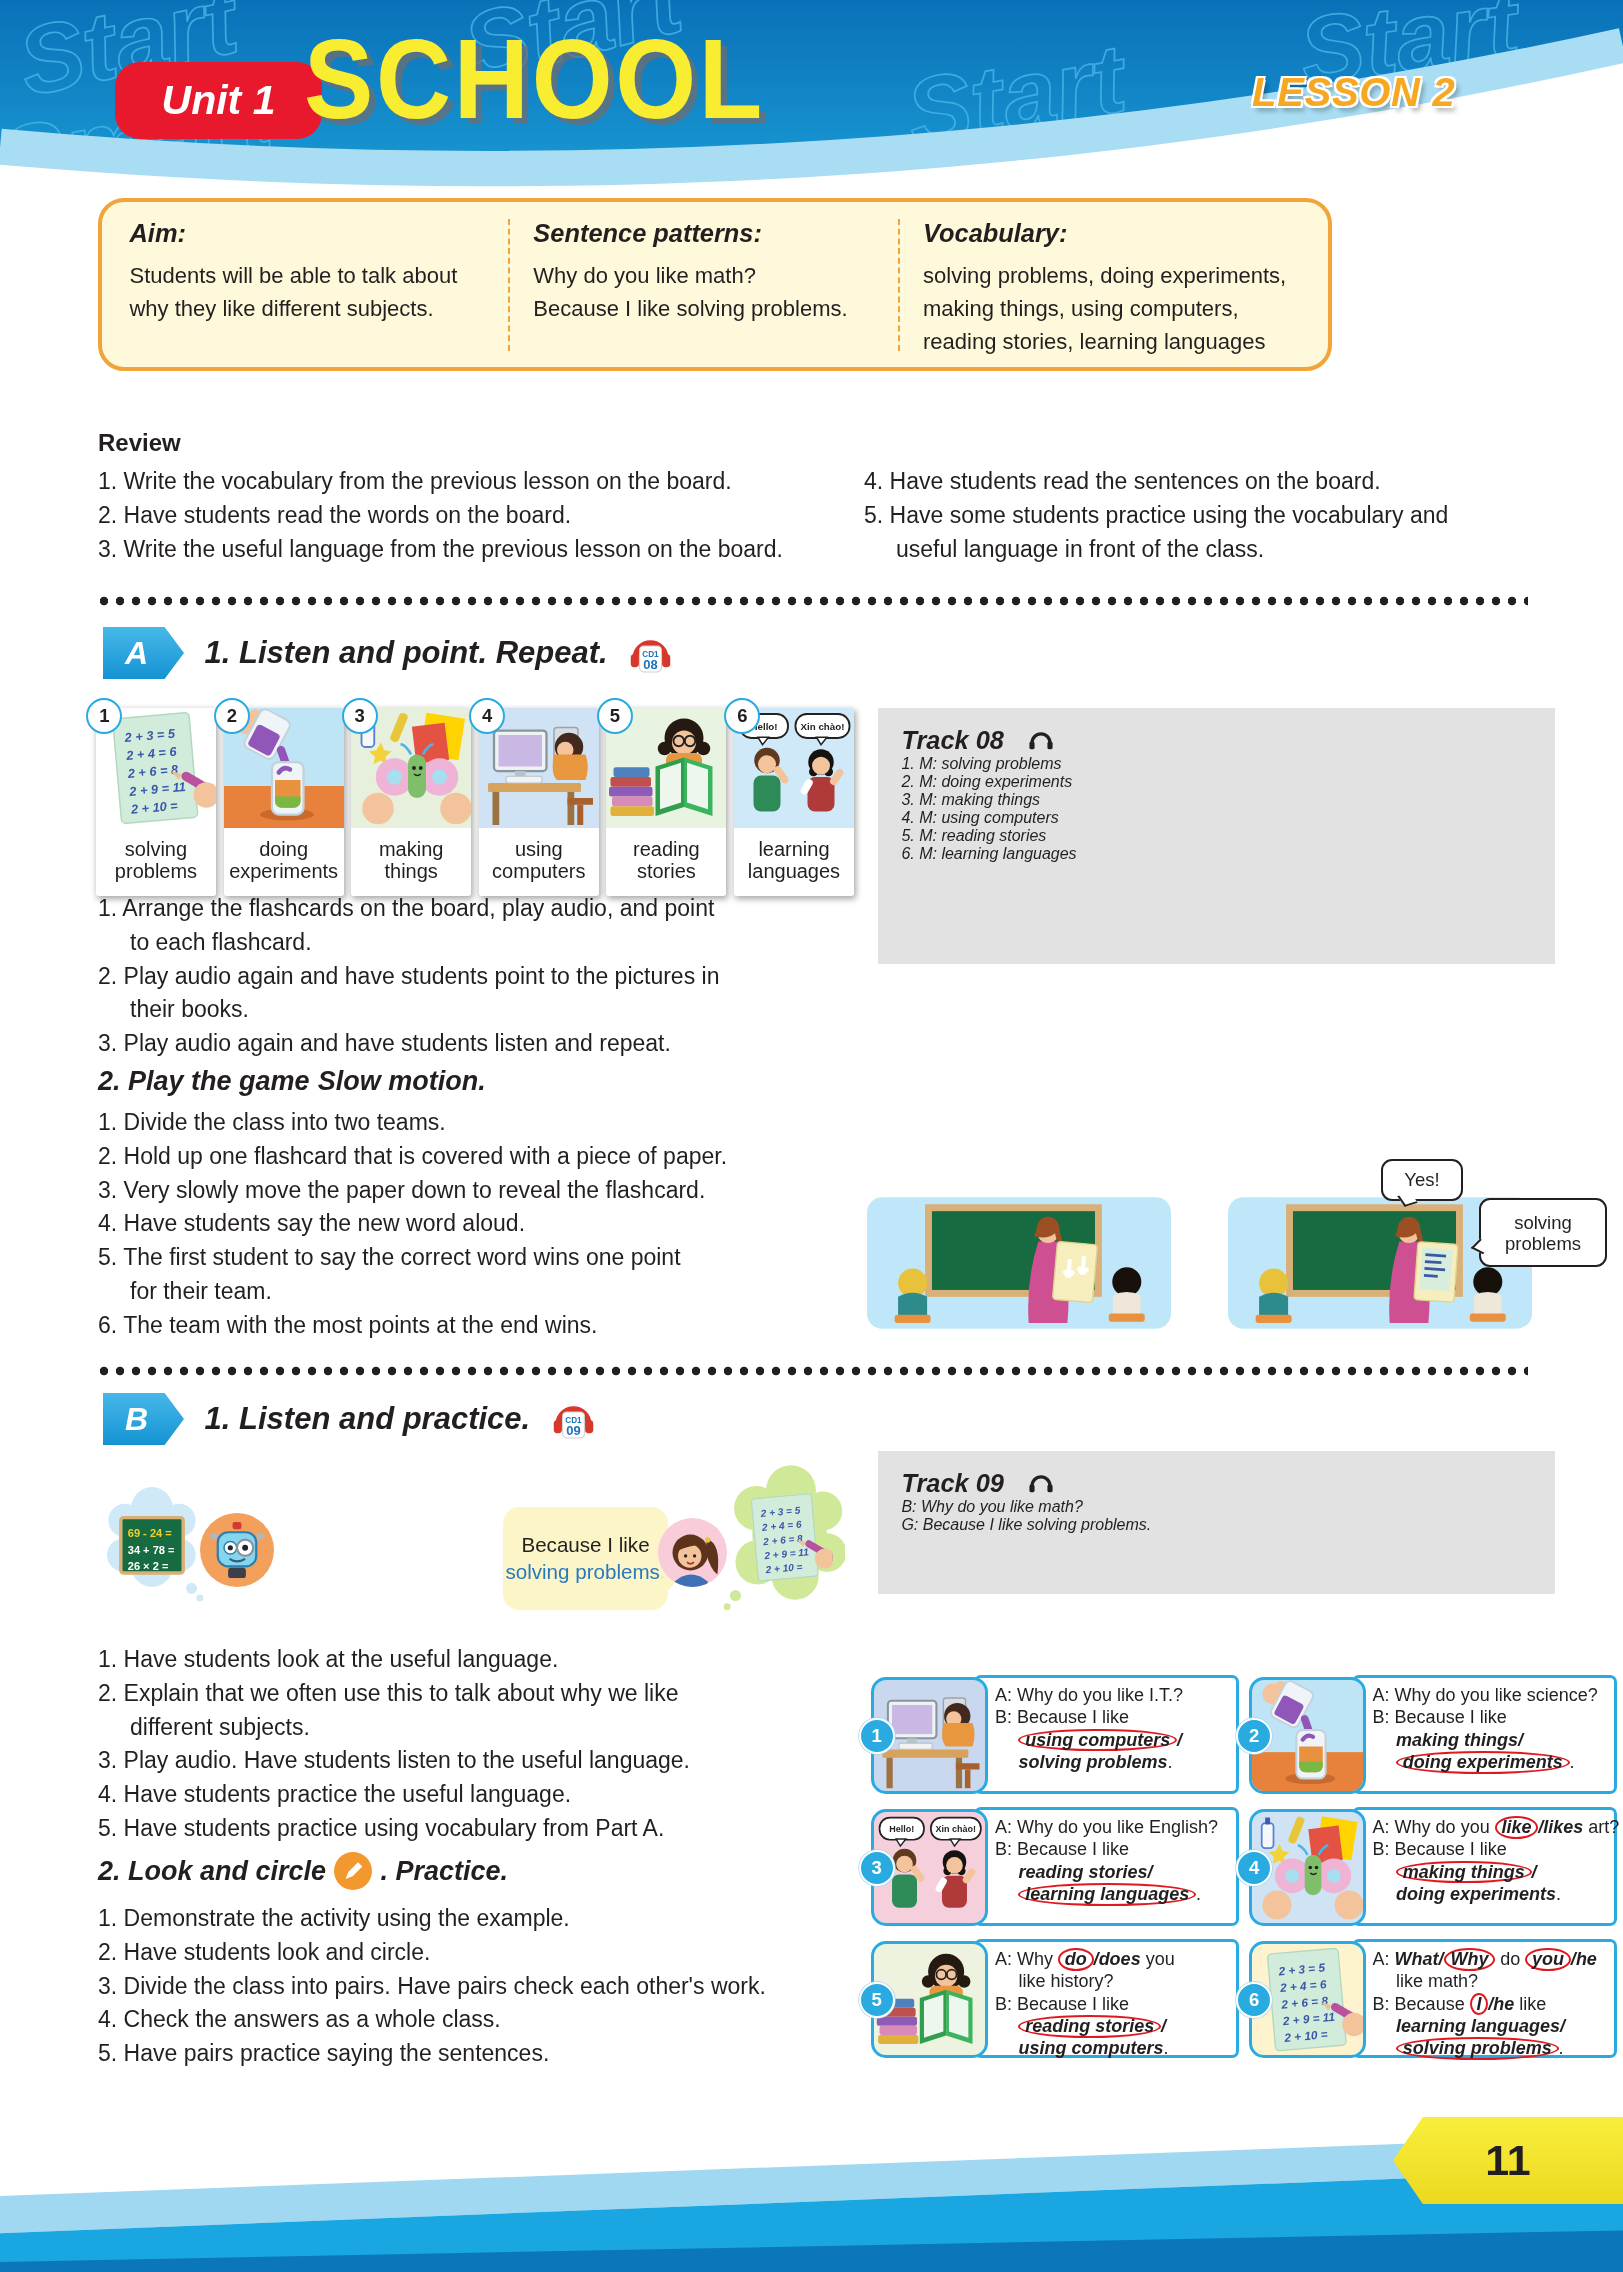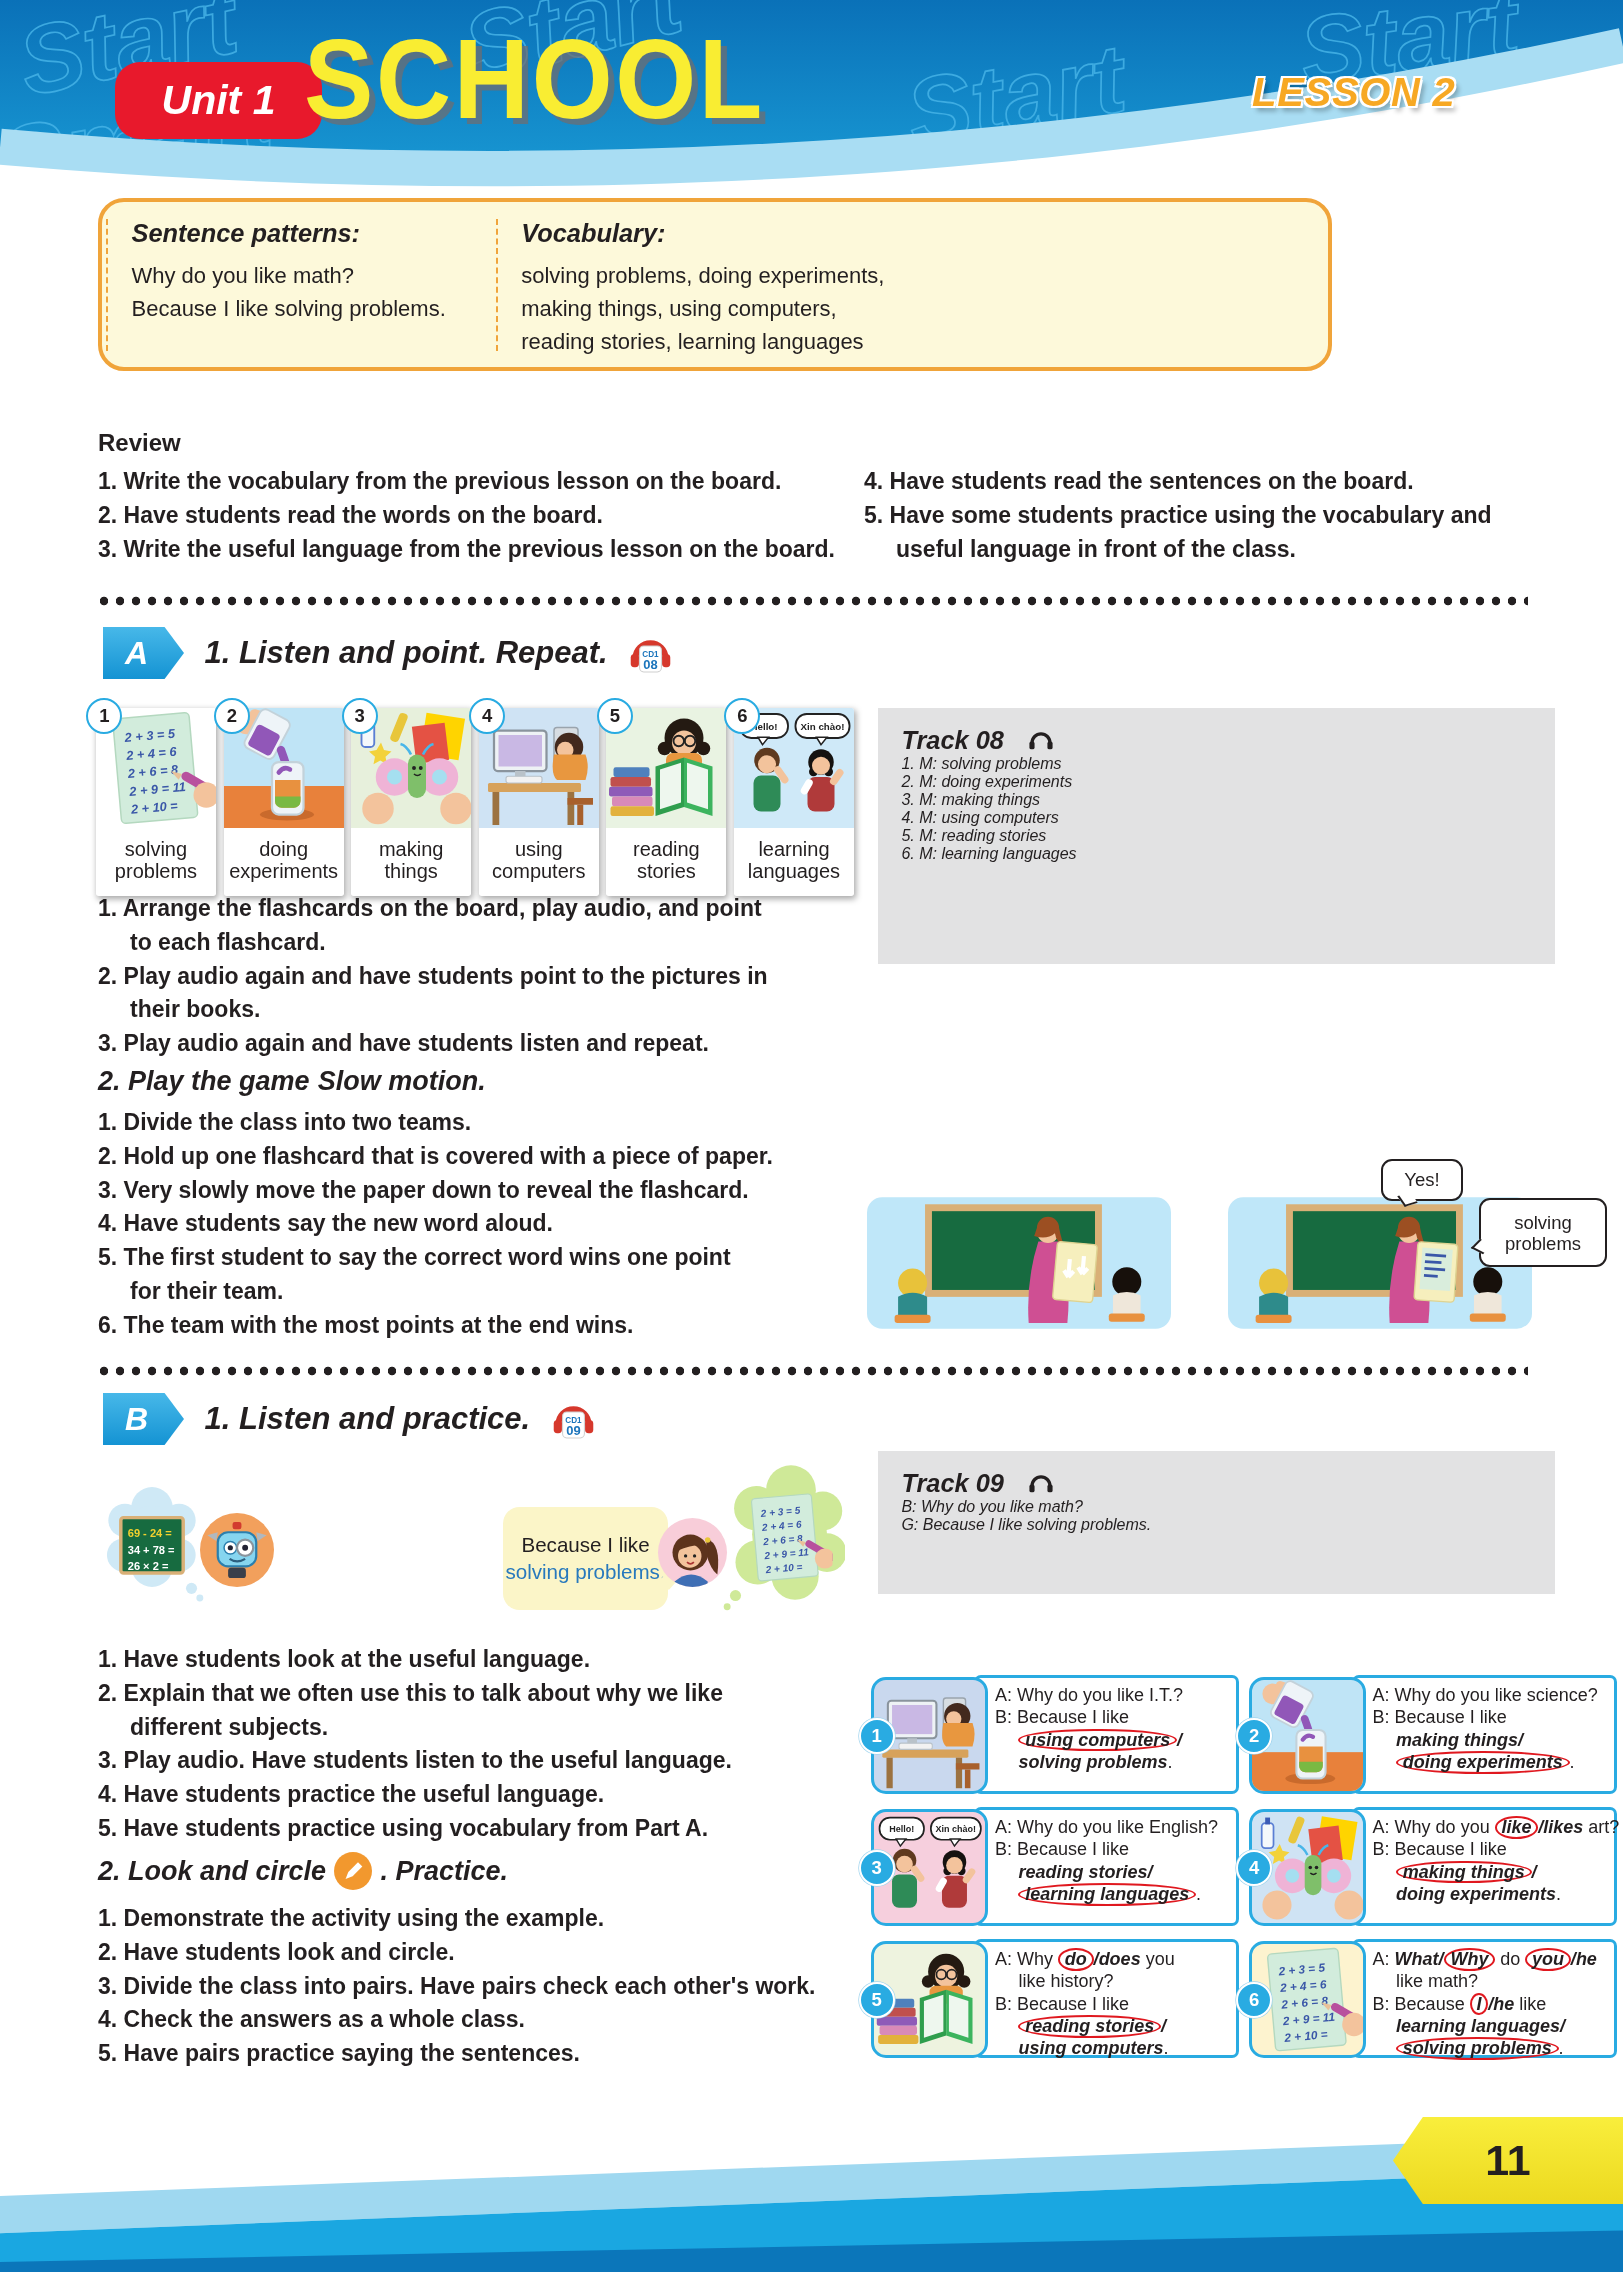--- a/index.html
+++ b/index.html
@@ -23,21 +23,21 @@
       background:#fdf9da;border:4.1px solid #f0a43a;border-radius:26px;display:flex;padding:16.5px 4.1px;}
   .info-col{padding:0 23.4px;box-sizing:border-box;}
   .ic1{width:33%;} .ic2{width:35%;border-left:2.7px dashed #f0a43a;} .ic3{width:32%;border-left:2.7px dashed #f0a43a;}
   .info-title{font-size:25.4px;font-weight:bold;font-style:italic;margin-bottom:11px;}
   .info-body{font-size:22px;line-height:1.5;white-space:pre-line;}
   
   .review{position:absolute;left:98px;top:429px;width:1450px;}
   .review-title{font-size:24px;font-weight:bold;margin-bottom:8.2px;}
   .review-cols{display:flex;}
   .rc1{width:766px;} .rc2{width:666px;}
-  .step{white-space:pre-line;padding-left:32px;text-indent:-32px;font-size:23px;line-height:1.47;font-weight:bold;}
+  .step{white-space:pre-line;padding-left:32px;text-indent:-32px;font-size:23px;line-height:1.47;}
   
   .dotted{position:absolute;left:96px;width:1432px;height:9.6px;
       background-image:radial-gradient(circle,#242021 3.8px,transparent 4.5px);
       background-size:16px 9.6px;background-repeat:repeat-x;}
   .d1{top:596px;} .d2{top:1366px;}
   
   .sec-head{position:absolute;display:flex;align-items:center;gap:20.6px;z-index:2;}
   .sa{left:103px;top:627px;} .sb{left:103px;top:1393px;}
   .sec-badge{width:81px;height:52px;clip-path:polygon(0 0,76% 0,100% 50%,76% 100%,0 100%);
       background:linear-gradient(180deg,#47b8e9,#1493d3);color:#fff;font-size:32px;font-weight:bold;
@@ -250,20 +250,25 @@
     <path d="M0,215 C700,278 1500,258 2363,68" stroke="#a9ddf3" stroke-width="55" fill="none"></path>
     <path d="M0,240 C700,300 1500,285 2363,92 L2363,300 L0,300 Z" fill="#ffffff"></path>
   </svg>
   <div class="unit-badge">
     <span>Unit 1</span>
   </div>
   <div class="school-title">SCHOOL</div>
   <div class="lesson-title">LESSON 2</div>
 
   <div class="info-box">
+    <div class="info-col ic1">
+      <div class="info-title">Aim:</div>
+      <div class="info-body">Students will be able to talk about
+why they like different subjects.</div>
+    </div>
     <div class="info-col ic3">
       <div class="info-title">Sentence patterns:</div>
       <div class="info-body">Why do you like math?</div>
       <div class="info-body">Because I like solving problems.</div>
     </div>
     <div class="info-col ic2">
       <div class="info-title">Vocabulary:</div>
       <div class="info-body">solving problems, doing experiments,
 making things, using computers,
 reading stories, learning languages</div>

